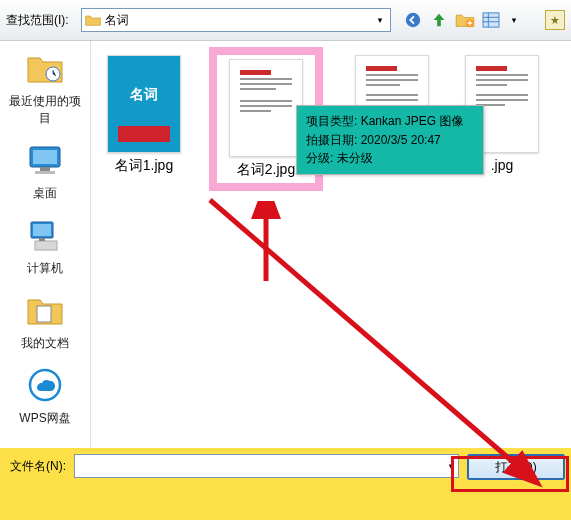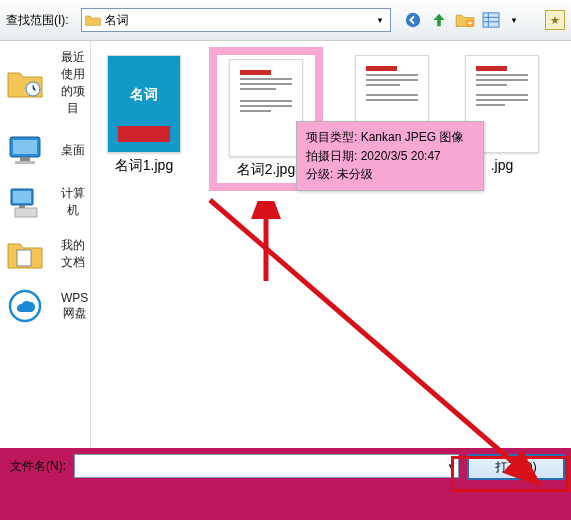--- a/index.html
+++ b/index.html
@@ -10,42 +10,42 @@
   .folder-combo span { flex:1; padding-left:4px; }
   .combo-arrow { width:14px; height:20px; display:flex; align-items:center; justify-content:center; font-size:9px; }
   .toolbar-icons { display:flex; gap:6px; align-items:center; }
   .tbtn { width:20px; height:20px; display:flex; align-items:center; justify-content:center; font-size:14px; color:#2a5a9c; cursor:default; }
   .tbtn.green { color:#2a8a2a; }
   .tbtn.orange { color:#d08000; }
   .star-box { width:18px; height:18px; border:1px solid #bfa93f; background:#f5f0c8; display:flex; align-items:center; justify-content:center; font-size:11px; margin-left:12px; color:#8a7a20; }
 
   .main { display:flex; height:430px; }
   .places { width:90px; background:#fff; display:flex; flex-direction:column; align-items:center; padding-top:8px; gap:14px; }
-  .place { display:flex; flex-direction:row; align-items:center; gap:16px; width:80px; }
+  .place { display:flex; flex-direction:column; align-items:center; gap:6px; width:80px; }
   .place .ic { width:40px; height:38px; display:flex; align-items:center; justify-content:center; }
   .place-label { text-align:center; font-size:12px; color:#222; }
 
   .file-pane { flex:1; background:#fff; border-left:1px solid #e0e0e0; padding:14px 8px 4px 8px; position:relative; }
   .file-grid { display:flex; gap:20px; }
   .file-item { display:flex; flex-direction:column; align-items:center; gap:4px; width:90px; }
   .thumb { width:72px; height:96px; border:1px solid #d8d8d8; background:#fff; position:relative; box-shadow:0 1px 2px rgba(0,0,0,.15); }
   .thumb.blue-card { background:#1199c8; }
   .thumb.blue-card .cap { position:absolute; top:30px; left:0; right:0; text-align:center; color:#fff; font-size:14px; font-weight:bold; }
   .thumb.blue-card .bar { position:absolute; bottom:10px; left:10px; right:10px; height:16px; background:#d0222a; }
   .doc-lines { position:absolute; top:10px; left:10px; right:10px; }
   .doc-lines .redline { height:5px; background:#c92a2a; margin-bottom:3px; width:60%; }
   .doc-lines .l { height:2px; background:#999; margin-bottom:3px; }
   .sel-box { border:8px solid #f9a8d4; padding:4px; margin-top:-8px; }
   .fname { font-size:14px; text-align:left; }
 
-  .tooltip { position:absolute; left:205px; top:80px; background:#f9a8d4; border:1px solid #b5b5b5; padding:6px 9px; font-size:12px; line-height:1.55; box-shadow:1px 1px 3px rgba(0,0,0,.2); width:168px; z-index:5; }
+  .tooltip { position:absolute; left:205px; top:64px; background:#14b8a6; border:1px solid #b5b5b5; padding:6px 9px; font-size:12px; line-height:1.55; box-shadow:1px 1px 3px rgba(0,0,0,.2); width:168px; z-index:5; }
 
   .annot-arrow { position:absolute; pointer-events:none; z-index:4; }
 
-  .bottom { position:absolute; left:0; right:0; bottom:0; height:58px; display:flex; align-items:flex-start; padding:6px 6px 8px 10px; gap:8px; background:#be185d; }
+  .bottom { position:absolute; left:0; right:0; bottom:0; height:58px; display:flex; align-items:flex-start; padding:6px 6px 8px 10px; gap:8px; background:#fde047; }
   .bottom label { padding-top:4px; white-space:nowrap; }
   .fn-combo { flex:1; display:flex; align-items:center; border:1px solid #7a99b8; height:22px; background:#fff; }
   .fn-combo input { border:0; flex:1; height:20px; padding:0 4px; font-size:12px; outline:none; }
   .btn-col { display:flex; flex-direction:column; gap:6px; }
   .btn { width:96px; height:24px; border:1px solid #2b6bb0; background:linear-gradient(#eaf3fc,#cfe4f7); font-size:12px; display:flex; align-items:center; justify-content:center; border-radius:2px; cursor:default; }
   .btn.hot { box-shadow:0 0 0 1px #2b6bb0 inset; }
   .open-highlight { position:absolute; right:2px; bottom:28px; width:112px; height:30px; border:3px solid #d8101a; pointer-events:none; }
 </style>
 </head>
 <body>

